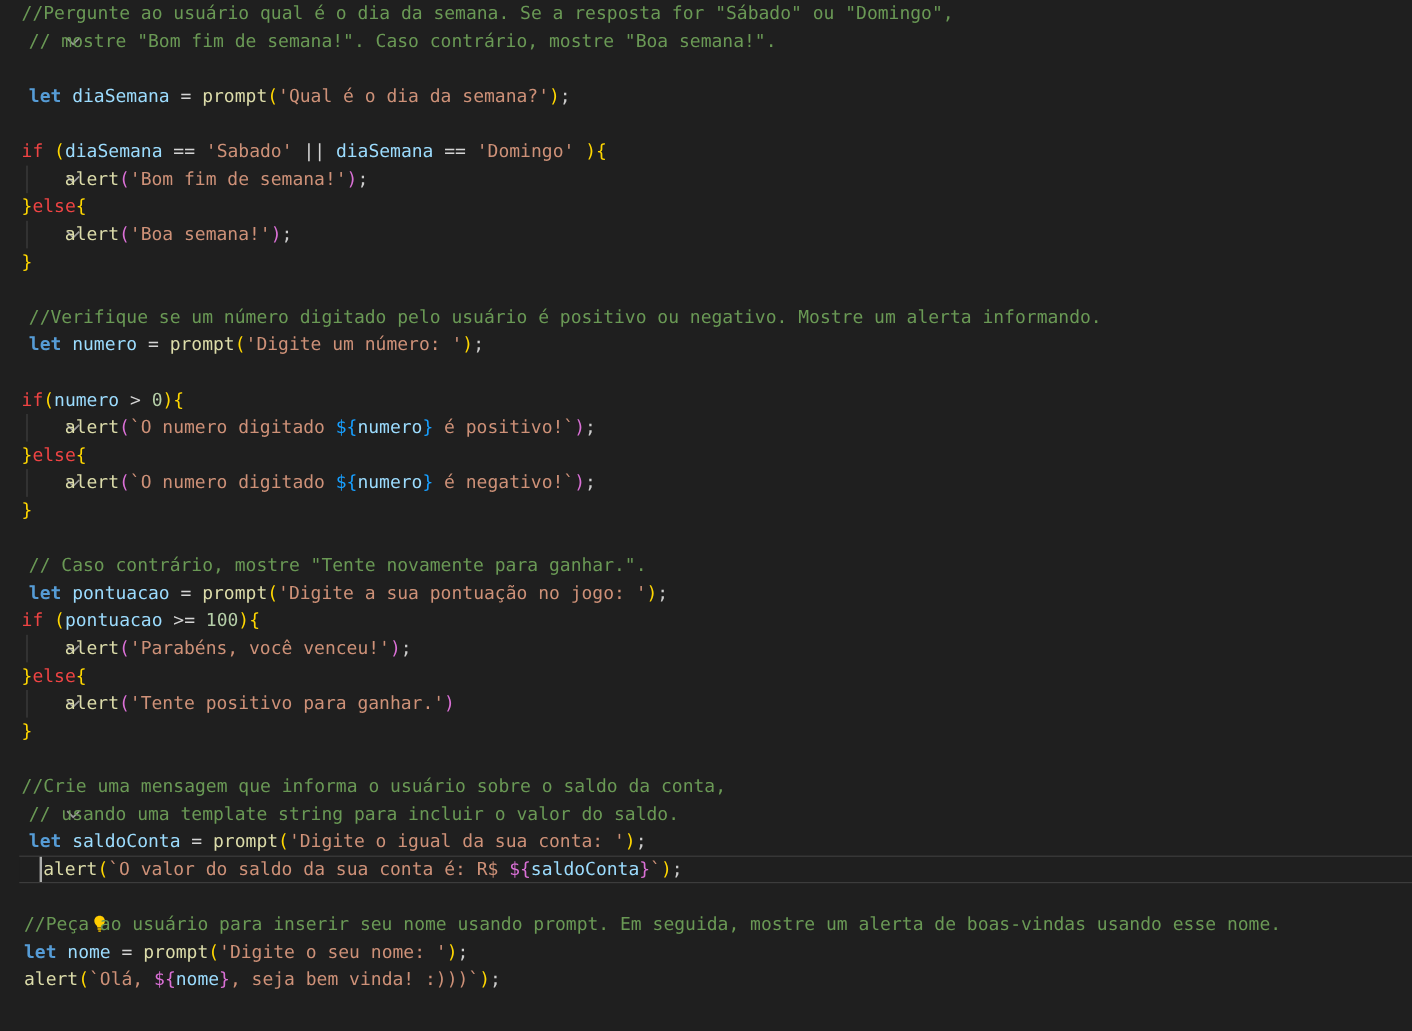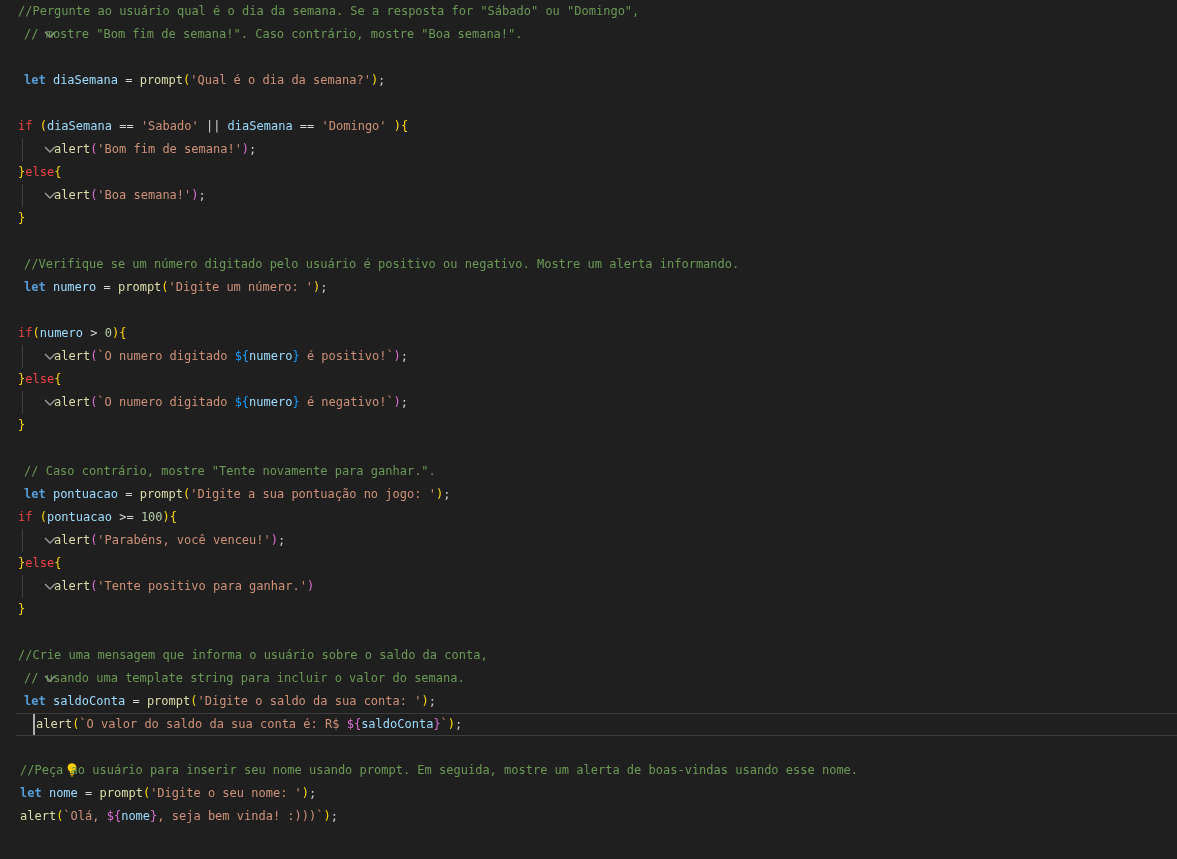--- a/index.html
+++ b/index.html
@@ -19,21 +19,21 @@
     width: 1177px;
     height: 859px;
     background: #1f1f1f;
   }
 
   
   .line {
     position: relative;
     height: 23px;
     line-height: 23px;
-    font-size: 12px;
+    font-size: 15px;
     letter-spacing: 0px;
     white-space: pre;
     color: #cccccc;
   }
   .line .gutter {
     position: absolute;
     left: 0;
     top: 0;
     width: 20px;
     height: 23px;
@@ -278,25 +278,25 @@
       <span class="fold">
         <svg width="12" height="9" viewBox="0 0 12 9">
             <path d="M1 2 L6 7 L11 2" stroke="#9a9a9a" stroke-width="1.4" fill="none"></path>
           </svg>
       </span>
     </span>
     <span class="code"><span class="cmt">//Crie uma mensagem que informa o usuário sobre o saldo da conta,</span></span>
   </div>
 
   <div class="line">
-    <span class="code" style="left:24px"><span class="cmt">// usando uma template string para incluir o valor do semana.</span></span>
-  </div>
-
-  <div class="line">
-    <span class="code" style="left:24px"><span class="kw">let</span><span class="op"> </span><span class="var">saldoConta</span><span class="op"> </span><span class="op">=</span><span class="op"> </span><span class="fn">prompt</span><span class="b1">(</span><span class="str">'Digite o saldo da sua conta: '</span><span class="b1">)</span><span class="pn">;</span></span>
+    <span class="code" style="left:24px"><span class="cmt">// usando uma template string para incluir o valor do saldo.</span></span>
+  </div>
+
+  <div class="line">
+    <span class="code" style="left:24px"><span class="kw">let</span><span class="op"> </span><span class="var">saldoConta</span><span class="op"> </span><span class="op">=</span><span class="op"> </span><span class="fn">prompt</span><span class="b1">(</span><span class="str">'Digite o igual da sua conta: '</span><span class="b1">)</span><span class="pn">;</span></span>
   </div>
 
   <div class="line active">
     <span class="alwrap"></span>
     <span class="cursor"></span>
     <span class="code" style="left:20px"><span class="fn">alert</span><span class="b1">(</span><span class="str">`O valor do saldo da sua conta é: R$ </span><span class="b2">${</span><span class="var">saldoConta</span><span class="b2">}</span><span class="str">`</span><span class="b1">)</span><span class="pn">;</span></span>
   </div>
 
   <div class="line bulbline">
     <span class="bulb">

